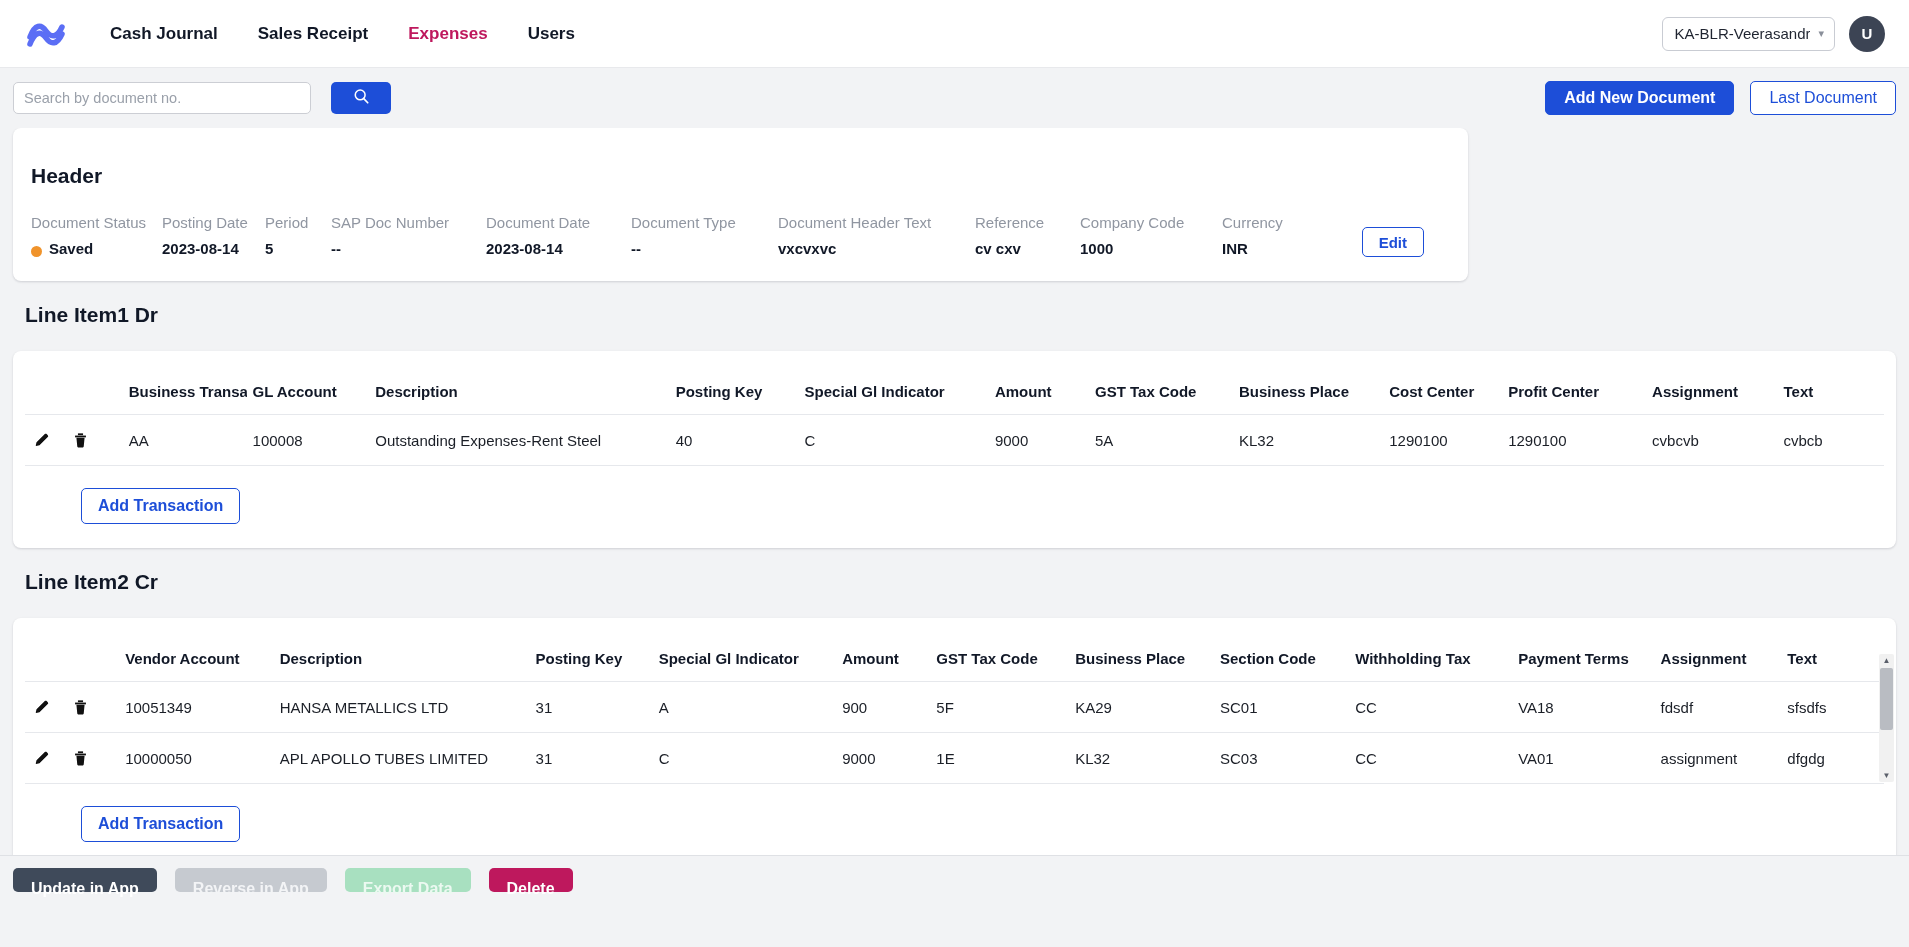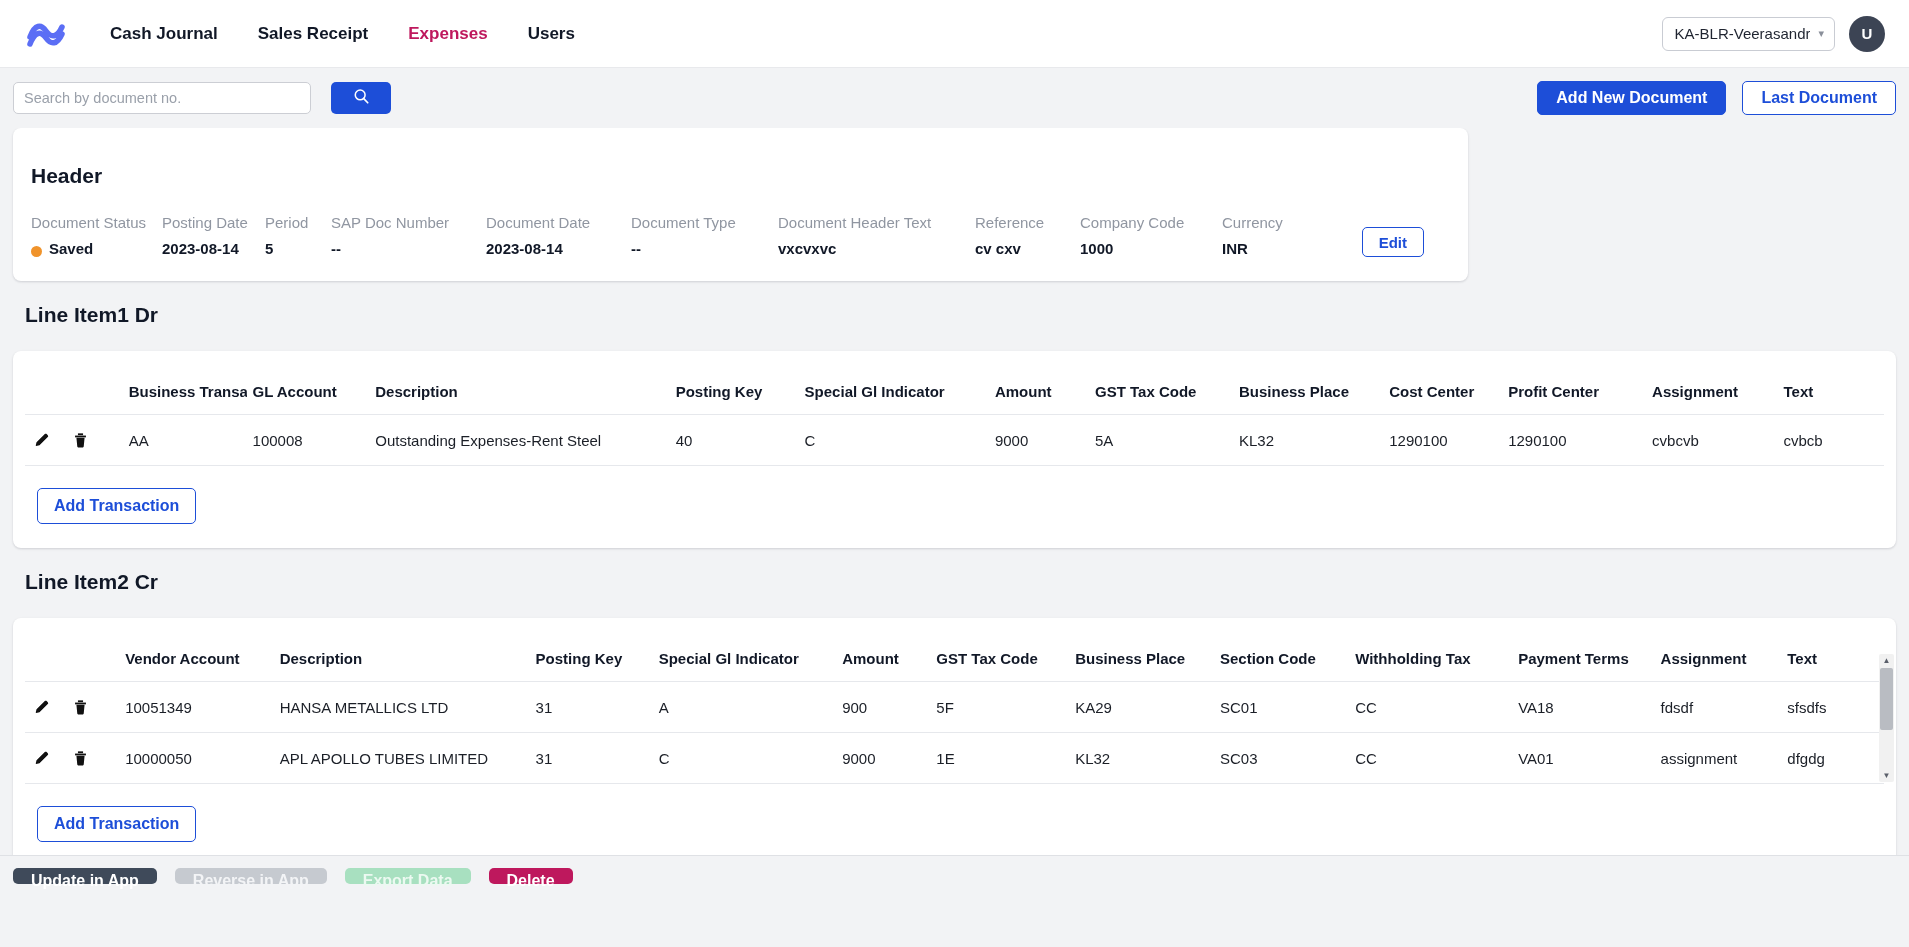--- a/index.html
+++ b/index.html
@@ -101,21 +101,21 @@
     border: 1px solid #1d4ed8; border-radius: 5px;
     height: 34px; padding: 0 18px;
     font-size: 16px; font-weight: 700;
     font-family: "Liberation Sans", sans-serif;
     cursor: pointer; white-space: nowrap;
   }
   .btn-outline {
     background: #fff; color: #1d4ed8;
     border: 1px solid #1d4ed8; border-radius: 5px;
     height: 34px; padding: 0 18px;
-    font-size: 16px; font-weight: 700;
+    font-size: 16px; font-weight: 400;
     font-family: "Liberation Sans", sans-serif;
     cursor: pointer; white-space: nowrap;
   }
 
   
   .card {
     background: #fff;
     border-radius: 8px;
     box-shadow: 0 1px 3px rgba(16,24,40,0.10), 0 1px 2px rgba(16,24,40,0.06);
     margin: 0 13px 22px 13px;
@@ -175,21 +175,21 @@
     white-space: nowrap; overflow: hidden;
   }
   table.grid tr:last-child td { border-bottom: 1px solid #e6e8ec; }
   .act-cell { white-space: nowrap; }
   .icon-btn {
     display: inline-flex; align-items: center; justify-content: center;
     width: 22px; height: 22px; cursor: pointer; vertical-align: middle;
   }
   .icon-btn + .icon-btn { margin-left: 12px; }
   .sec-pad { padding: 24px 12px 0 12px; }
-  .add-tx-wrap { padding: 22px 12px 24px 24px; }
+  .add-tx-wrap { padding: 22px 12px 24px 24px; margin-left: 44px; }
   .btn-add-tx {
     background: #fff; color: #1d4ed8;
     border: 1.5px solid #1d4ed8; border-radius: 5px;
     height: 36px; padding: 0 16px;
     font-size: 16px; font-weight: 700;
     font-family: "Liberation Sans", sans-serif;
     cursor: pointer;
   }
 
   
@@ -214,21 +214,21 @@
   .footer {
     position: absolute; left: 0; right: 0; bottom: 0;
     height: 92px;
     background: #f2f3f5;
     border-top: 1px solid #dfe1e5;
     display: flex; align-items: flex-start; gap: 18px;
     padding: 12px 0 0 13px;
   }
   .fbtn {
     border: none; border-radius: 5px;
-    height: 16px; padding: 4px 18px;
+    height: 16px; padding: 12px 18px;
     font-size: 16px; font-weight: 700;
     font-family: "Liberation Sans", sans-serif;
     cursor: pointer; color: #fff;
   }
   .fbtn.dark { background: #3f4a5a; }
   .fbtn.muted { background: #c6cad0; color: #f3f4f6; }
   .fbtn.mint { background: #a8e0c0; color: #ecf9f1; }
   .fbtn.danger { background: #be185d; }
 
   .scroll-area {

